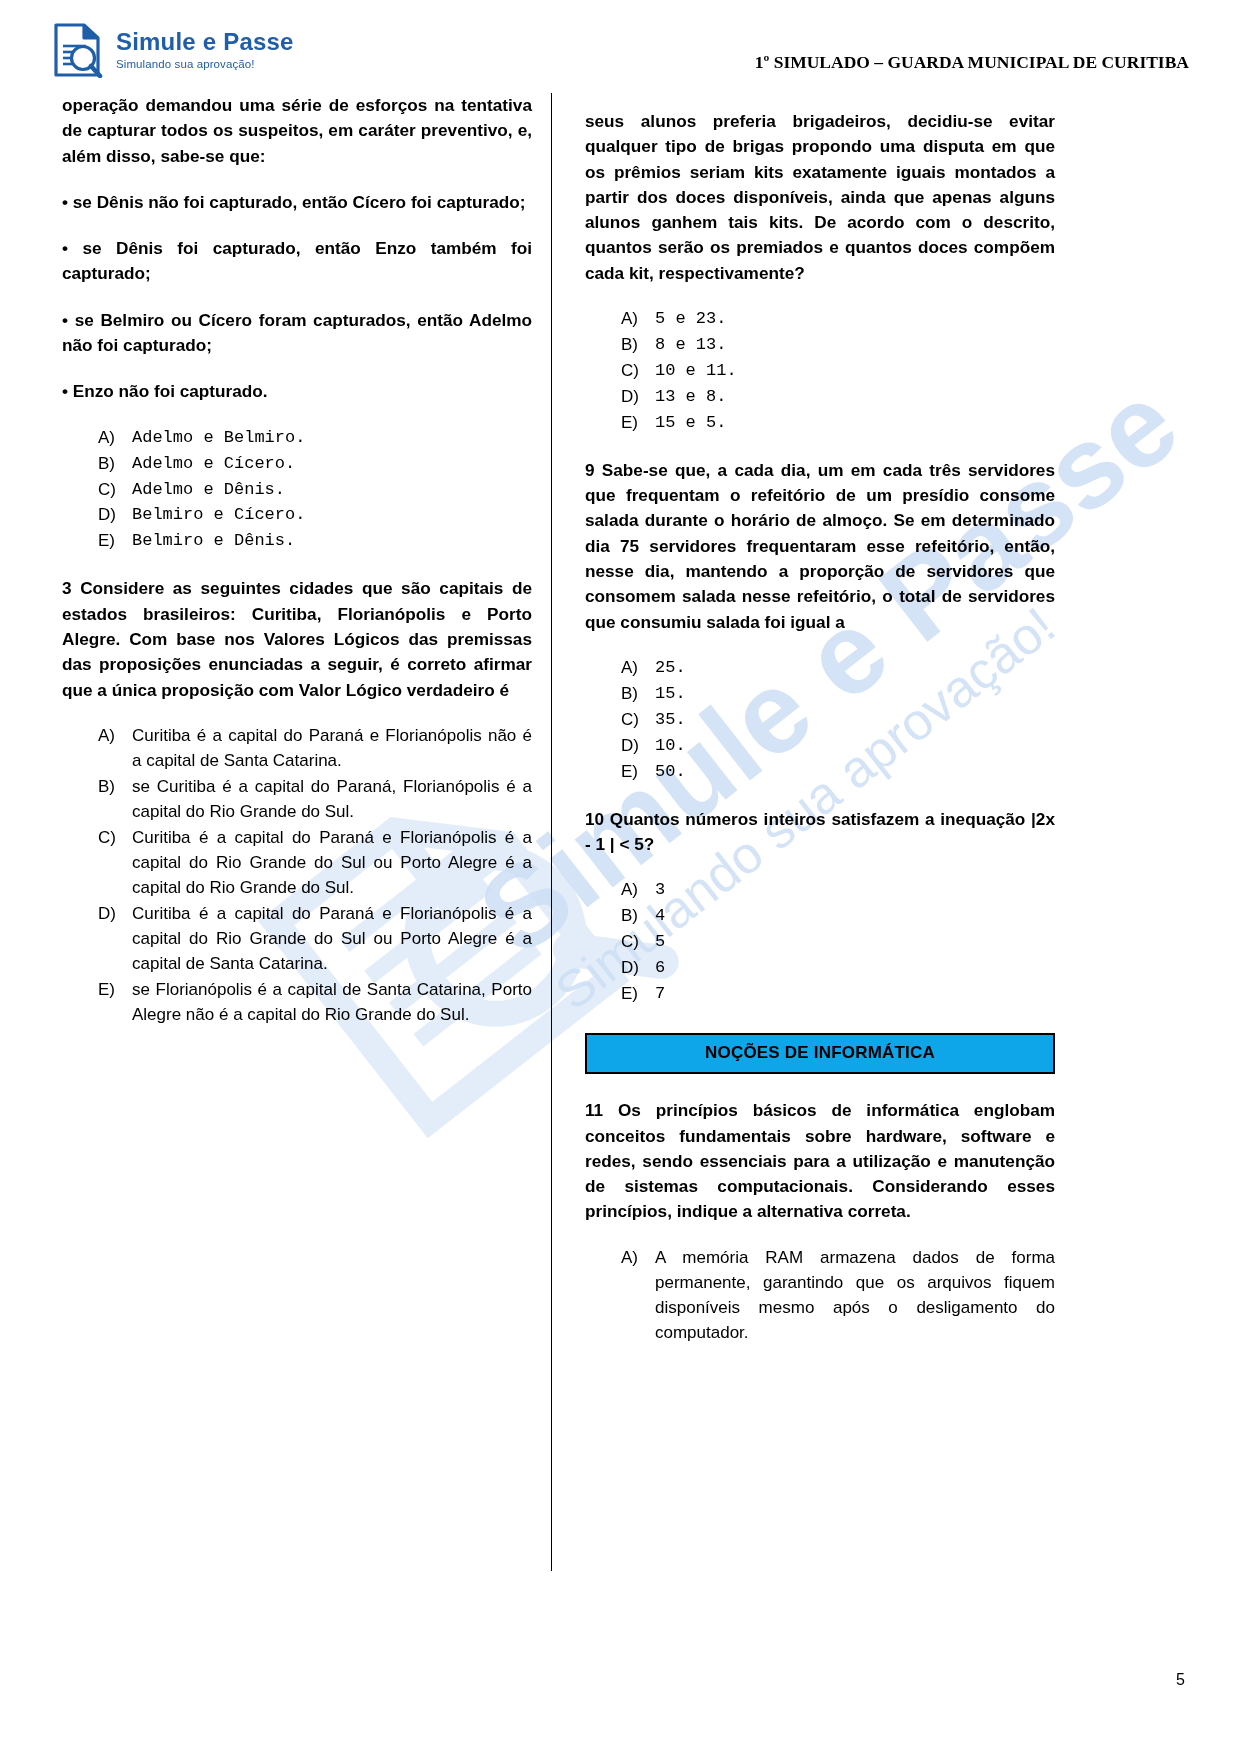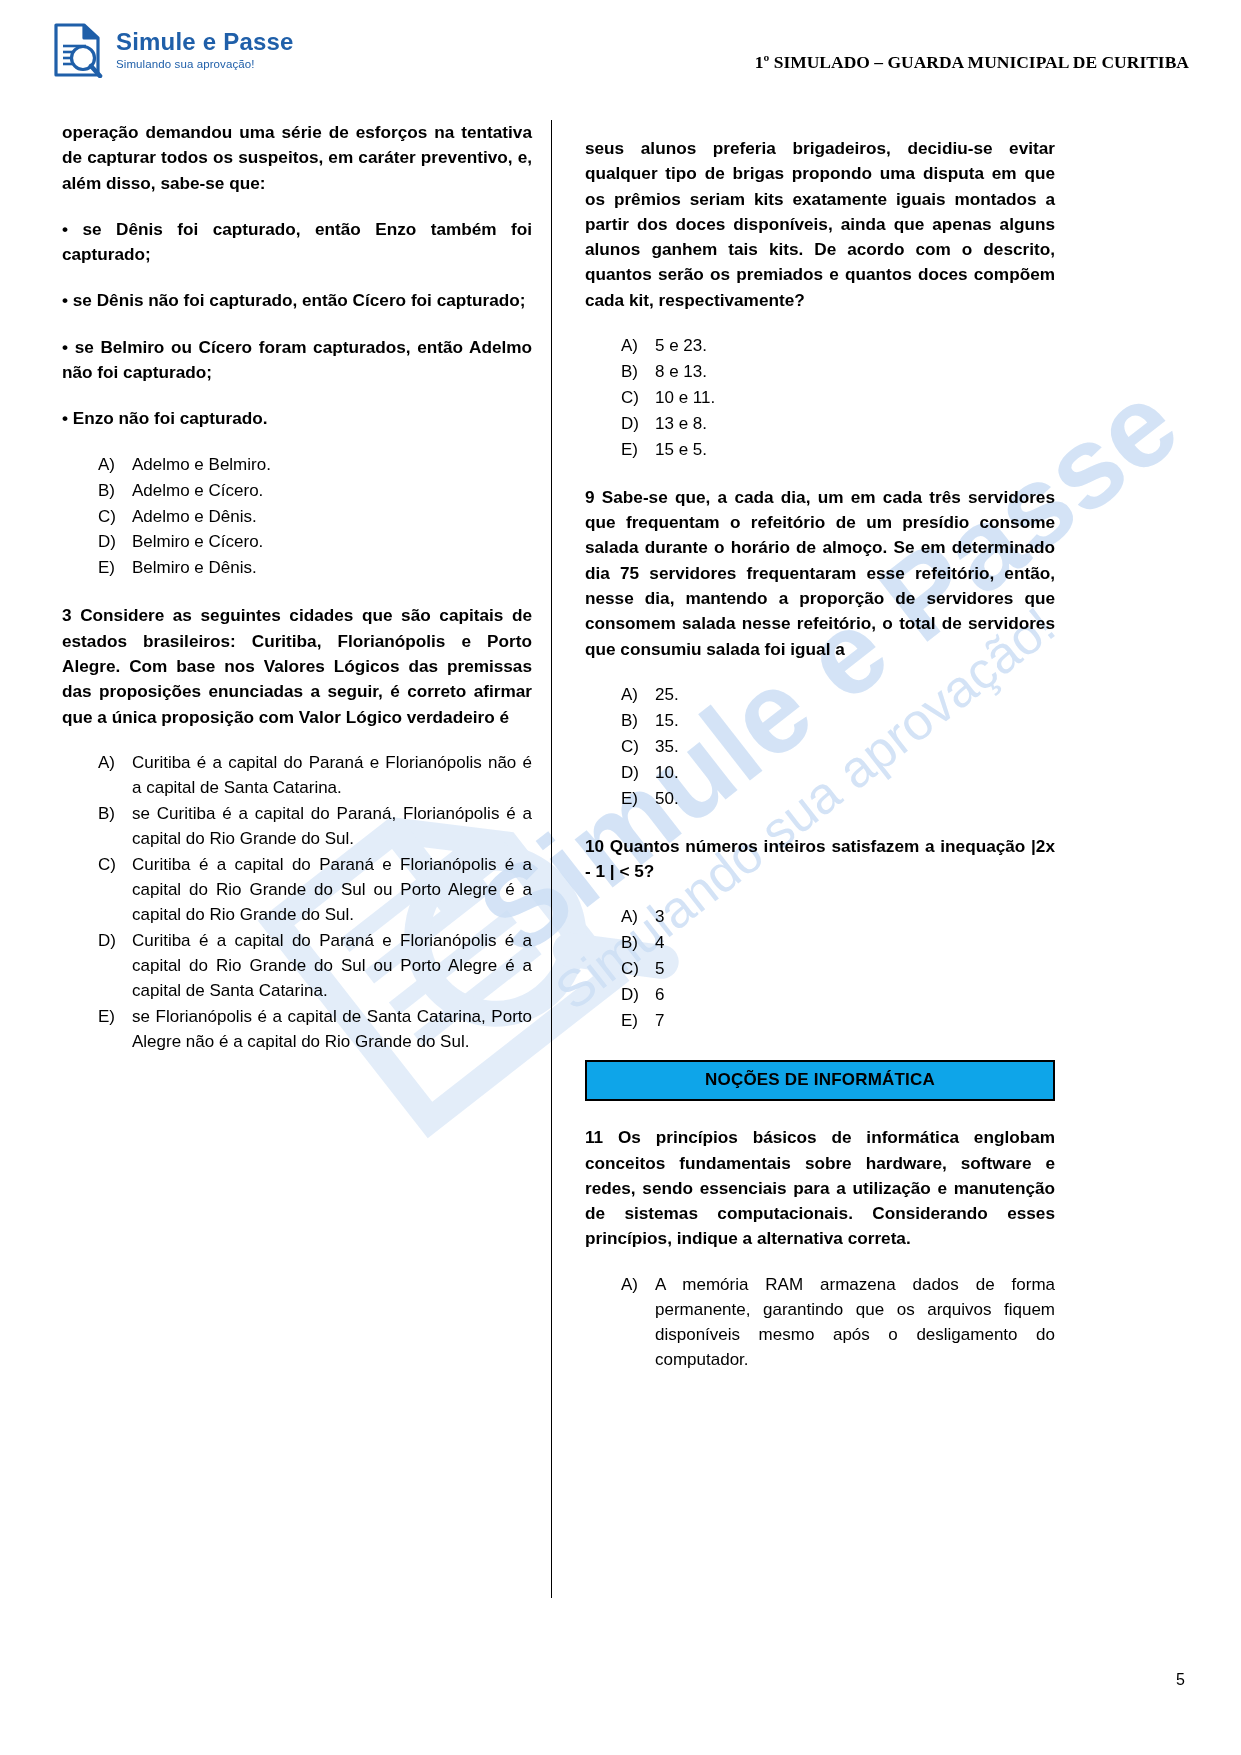--- a/index.html
+++ b/index.html
@@ -73,21 +73,21 @@
     left: 0; top: 0;
     width: 1241px;
     height: 1755px;
     pointer-events: none;
     z-index: 0;
   }
 
   
   #content {
     position: absolute;
-    top: 120px;
+    top: 93px;
     left: 0;
     width: 1215px;
     height: 1560px;
     z-index: 2;
   }
   .column {
     position: absolute;
     top: 0;
     width: 470px;
   }
@@ -127,21 +127,21 @@
   .alt .mark {
     flex: 0 0 auto;
     width: 34px;
     white-space: nowrap;
   }
   .alt .body {
     flex: 1 1 auto;
     text-align: justify;
     text-justify: inter-word;
   }
-  .alt.short .body { text-align: left; }
+  .alt.short .body { text-align: left; font-family: Liberation Mono, monospace; }
 
   
   .section-banner {
     border: 2px solid #000;
     background: #0ea5e9;
     text-align: center;
     font-size: 17px;
     font-weight: bold;
     padding: 8px 0 9px 0;
     margin: 26px 0 24px 0;
@@ -202,22 +202,22 @@
 </div>
 
 <div id="content">
 
   <div id="col-divider"></div>
 
   <div class="column" id="col-left">
 
     <p class="stem">operação demandou uma série de esforços na tentativa de capturar todos os suspeitos, em caráter preventivo, e, além disso, sabe-se que:</p>
 
+    <p class="stem">• se Dênis não foi capturado, então Cícero foi capturado;</p>
     <p class="stem">• se Dênis foi capturado, então Enzo também foi capturado;</p>
-    <p class="stem">• se Dênis não foi capturado, então Cícero foi capturado;</p>
     <p class="stem">• se Belmiro ou Cícero foram capturados, então Adelmo não foi capturado;</p>
     <p class="stem">• Enzo não foi capturado.</p>
 
 
     <ul class="alts">
       <li class="alt short">
         <span class="mark">A)</span>
         <span class="body">Adelmo e Belmiro.</span>
       </li>
       <li class="alt short">

